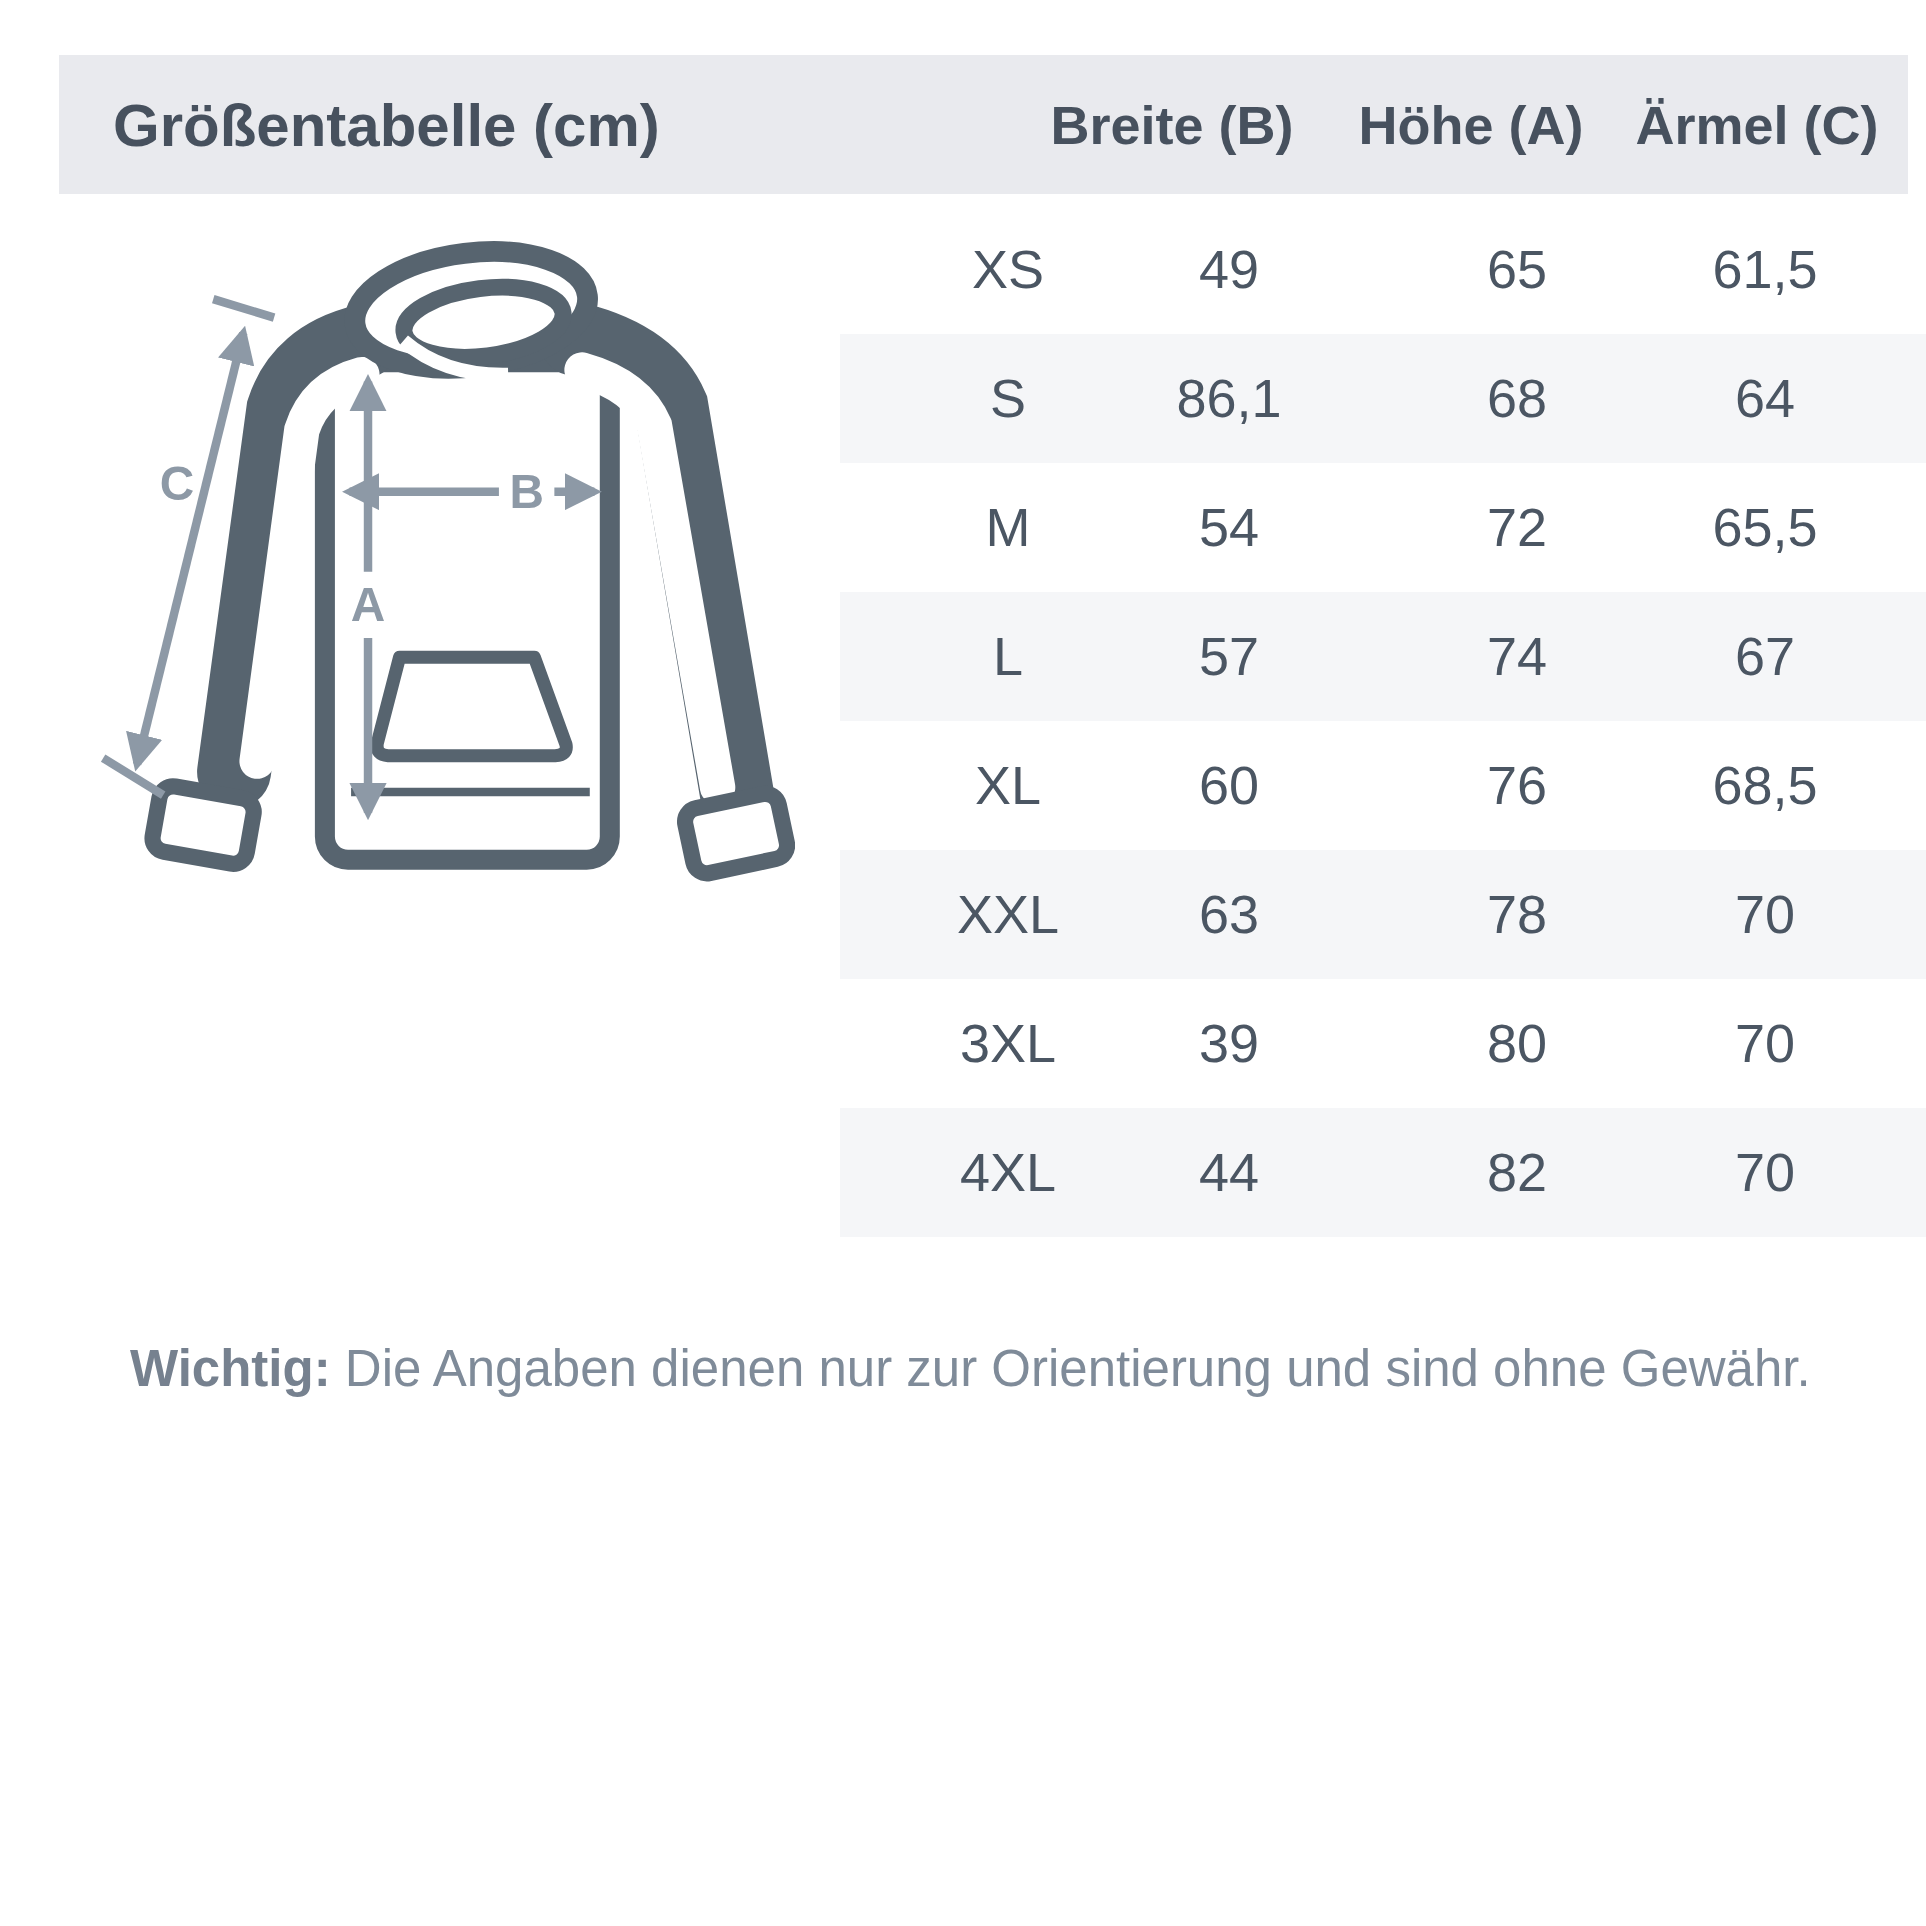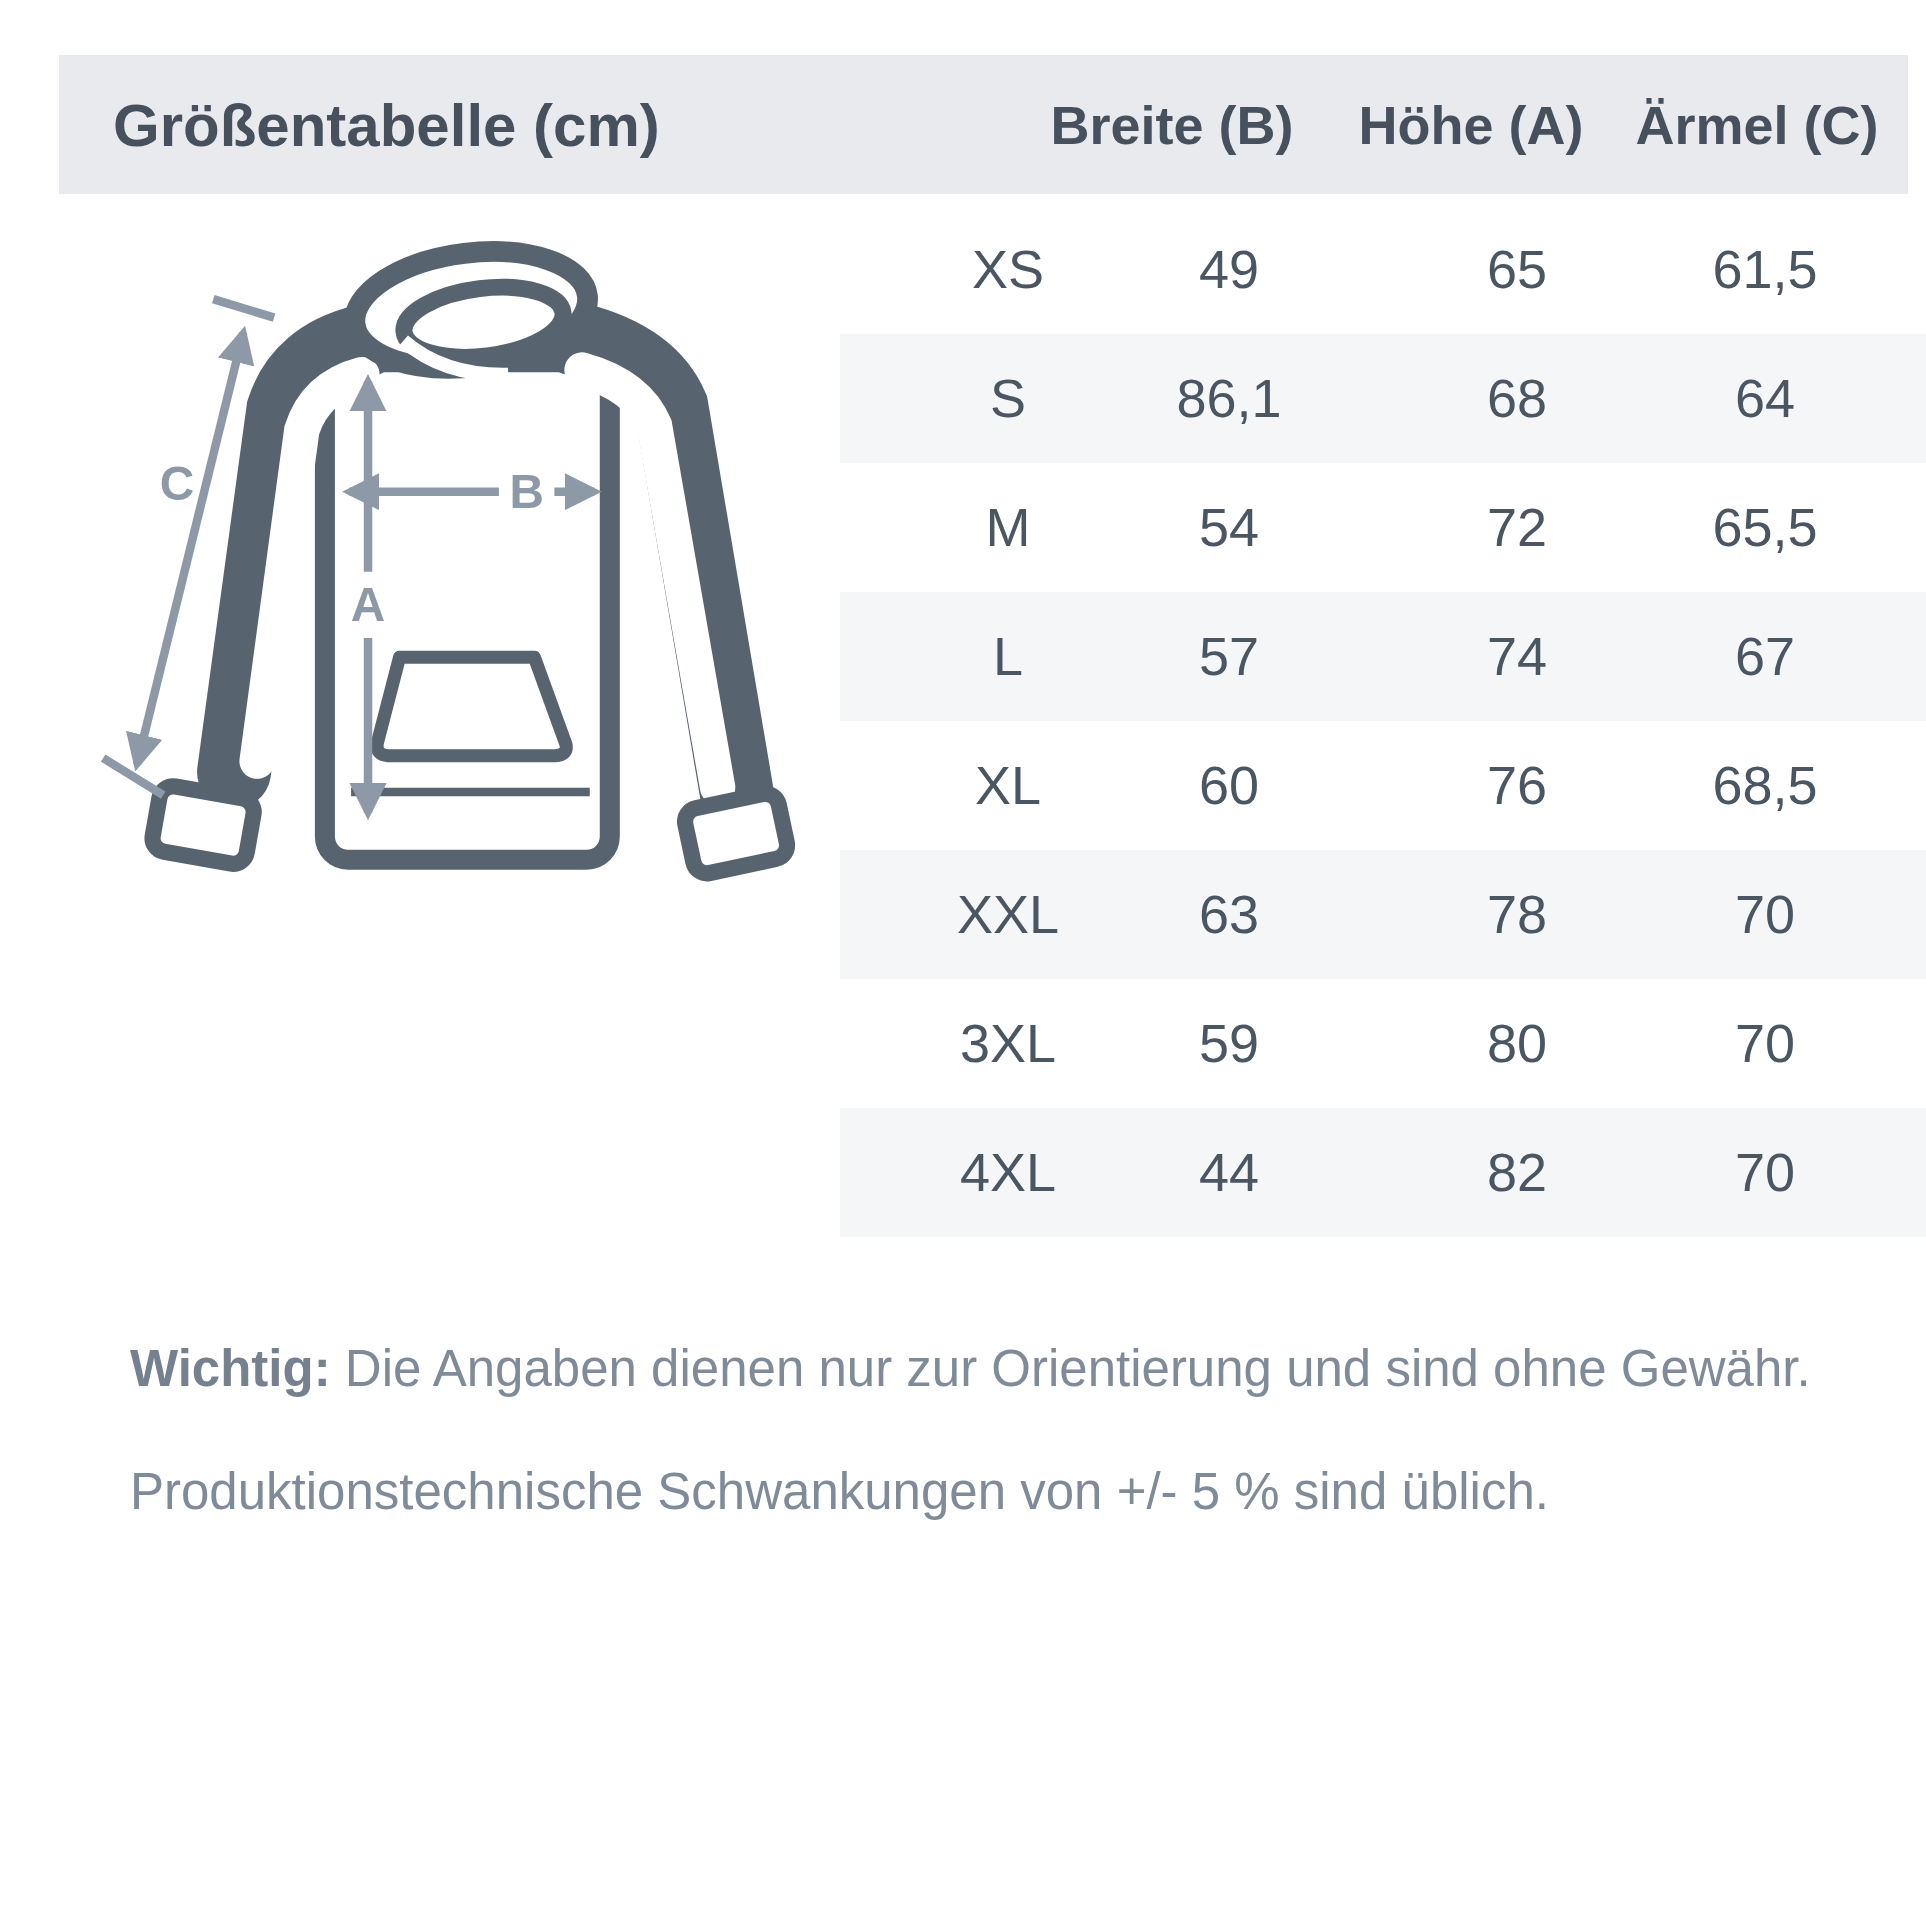--- a/index.html
+++ b/index.html
@@ -157,32 +157,31 @@
         <span class="cell c3">68,5</span>
       </div>
       <div class="trow stripe">
         <span class="cell c0">XXL</span>
         <span class="cell c1">63</span>
         <span class="cell c2">78</span>
         <span class="cell c3">70</span>
       </div>
       <div class="trow">
         <span class="cell c0">3XL</span>
-        <span class="cell c1">59</span>
+        <span class="cell c1">39</span>
         <span class="cell c2">80</span>
         <span class="cell c3">70</span>
       </div>
       <div class="trow stripe">
         <span class="cell c0">4XL</span>
         <span class="cell c1">44</span>
         <span class="cell c2">82</span>
         <span class="cell c3">70</span>
       </div>
     </div>
 
   <p class="note">
     <strong>Wichtig:</strong>
     <span>Die Angaben dienen nur zur Orientierung und sind ohne Gewähr.</span><br>
-    <span>Produktionstechnische Schwankungen von +/- 5 % sind üblich.</span>
   </p>
 
 </div>
 
 
 </body></html>

